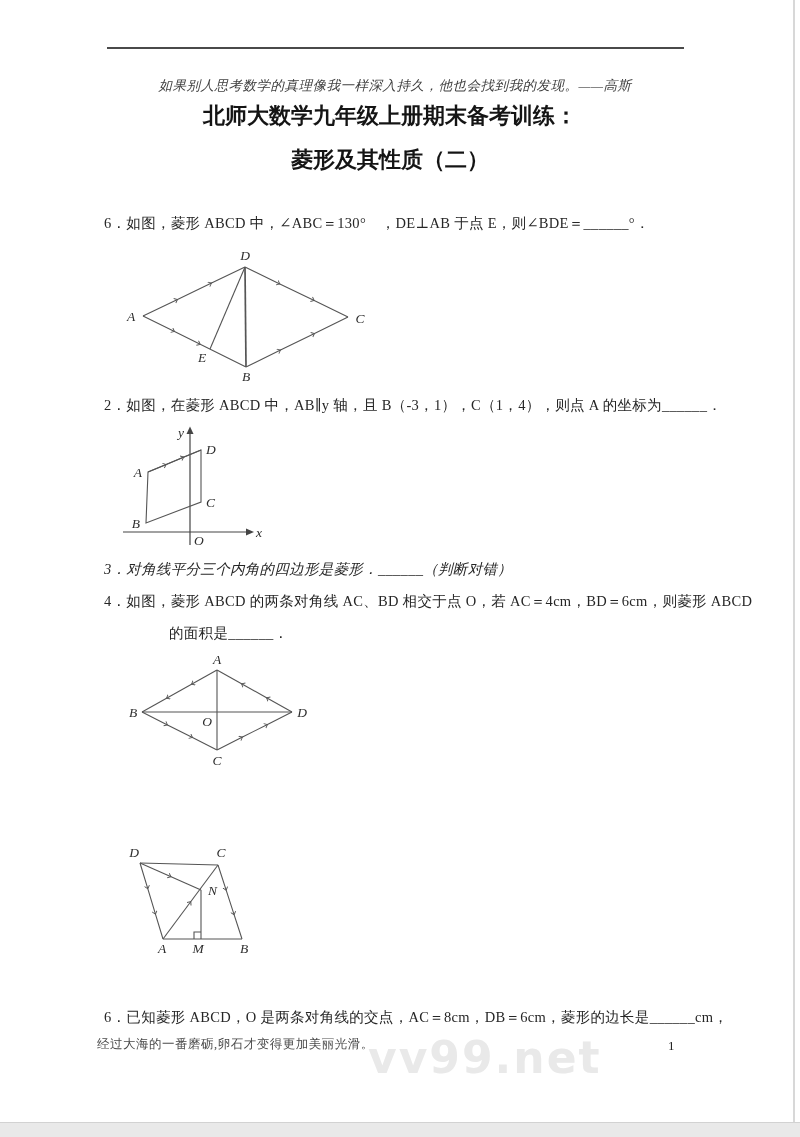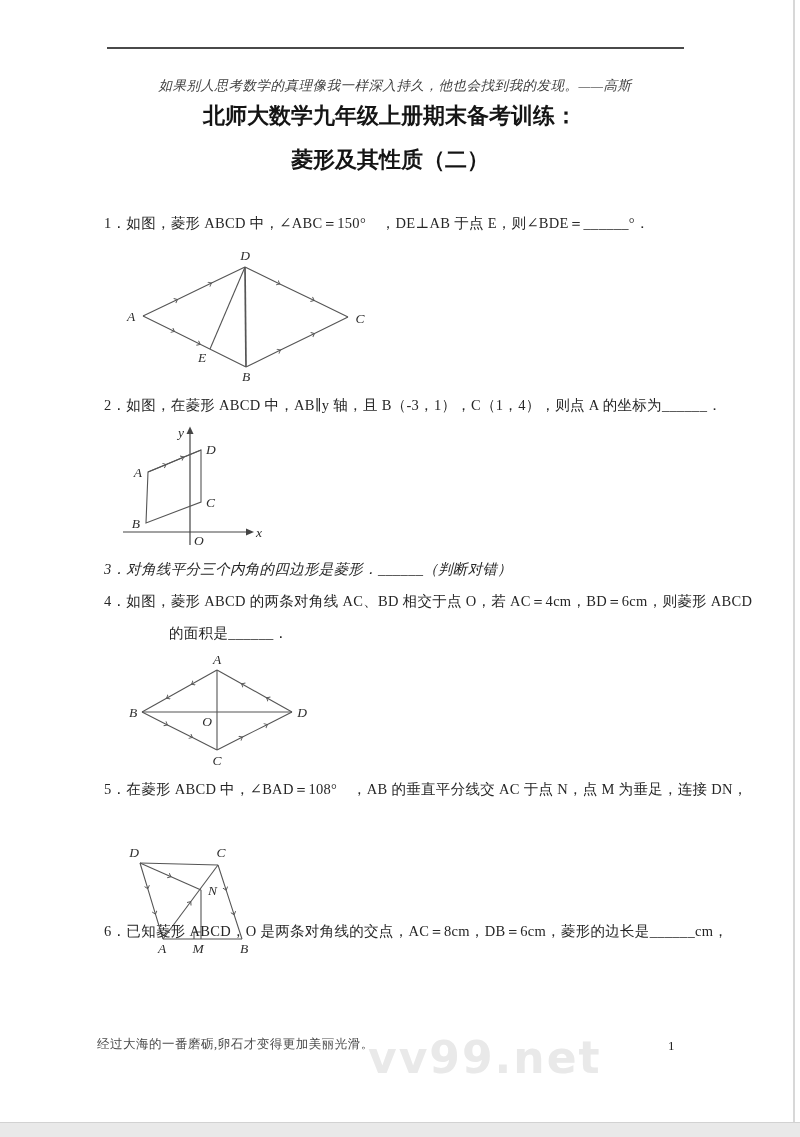--- a/index.html
+++ b/index.html
@@ -62,21 +62,21 @@
 <div class="page">
 
   <div class="abs watermark">vv99.net</div>
 
   <div class="abs rule"></div>
 
   <div class="abs title t1">北师大数学九年级上册期末备考训练：</div>
   <div class="abs quote">如果别人思考数学的真理像我一样深入持久，他也会找到我的发现。——高斯</div>
   <div class="abs title t2">菱形及其性质（二）</div>
 
-  <div class="abs q" style="top:214px;">1．如图，菱形 ABCD 中，∠ABC＝150°　，DE⊥AB 于点 E，则∠BDE＝______°．</div>
+  <div class="abs q" style="top:214px;">6．如图，菱形 ABCD 中，∠ABC＝130°　，DE⊥AB 于点 E，则∠BDE＝______°．</div>
 
   <div class="figure" style="left:115px; top:248px;">
     <svg width="260" height="140" viewBox="0 0 260 140">
       <defs>
         <marker id="m1" markerWidth="9" markerHeight="9" refX="3" refY="3" orient="auto" markerUnits="userSpaceOnUse">
           <path d="M0.5,0.5 L3.5,3 L0.5,5.5" fill="none" stroke="#555" stroke-width="0.9"></path>
         </marker>
       </defs>
       <polyline class="dline" points="28,68 62,51.7 96,35.3 130,19" marker-mid="url(#m1)"></polyline>
       <polyline class="dline" points="130,19 164.3,35.7 198.7,52.3 233,69" marker-mid="url(#m1)"></polyline>
@@ -136,21 +136,20 @@
       <line class="dline" x1="92" y1="15" x2="92" y2="95"></line>
       <line class="dline" x1="17" y1="57" x2="167" y2="57"></line>
       <text class="dlabel" x="92" y="9" text-anchor="middle">A</text>
       <text class="dlabel" x="8" y="62" text-anchor="middle">B</text>
       <text class="dlabel" x="177" y="62" text-anchor="middle">D</text>
       <text class="dlabel" x="92" y="110" text-anchor="middle">C</text>
       <text class="dlabel" x="87" y="71" text-anchor="end">O</text>
     </svg>
   </div>
 
-  <div class="abs q" style="top:780px;">5．在菱形 ABCD 中，∠BAD＝108°　，AB 的垂直平分线交 AC 于点 N，点 M 为垂足，连接 DN，</div>
 
   <div class="figure" style="left:122px; top:845px;">
     <svg width="145" height="113" viewBox="0 0 145 113">
       <defs>
         <marker id="m5" markerWidth="9" markerHeight="9" refX="3" refY="3" orient="auto" markerUnits="userSpaceOnUse">
           <path d="M0.5,0.5 L3.5,3 L0.5,5.5" fill="none" stroke="#555" stroke-width="0.9"></path>
         </marker>
       </defs>
       <line class="dline" x1="18" y1="18" x2="96" y2="20"></line>
       <polyline class="dline" points="96,20 104,44.7 112,69.3 120,94" marker-mid="url(#m5)"></polyline>
@@ -162,21 +161,21 @@
       <path class="dline" d="M72,94 L72,87 L79,87" stroke-width="0.9"></path>
       <text class="dlabel" x="12" y="12" text-anchor="middle">D</text>
       <text class="dlabel" x="99" y="12" text-anchor="middle">C</text>
       <text class="dlabel" x="86" y="50" text-anchor="start">N</text>
       <text class="dlabel" x="40" y="108" text-anchor="middle">A</text>
       <text class="dlabel" x="76" y="108" text-anchor="middle">M</text>
       <text class="dlabel" x="122" y="108" text-anchor="middle">B</text>
     </svg>
   </div>
 
-  <div class="abs q" style="top:922px;">6．已知菱形 ABCD，O 是两条对角线的交点，AC＝8cm，DB＝6cm，菱形的边长是______cm，</div>
+  <div class="abs q" style="top:1008px;">6．已知菱形 ABCD，O 是两条对角线的交点，AC＝8cm，DB＝6cm，菱形的边长是______cm，</div>
 
   <div class="abs footer-quote">经过大海的一番磨砺,卵石才变得更加美丽光滑。</div>
   <div class="abs page-number">1</div>
 
   <div class="abs right-edge"></div>
   <div class="abs bottom-bar"></div>
 
 </div>
 
 </body></html>

